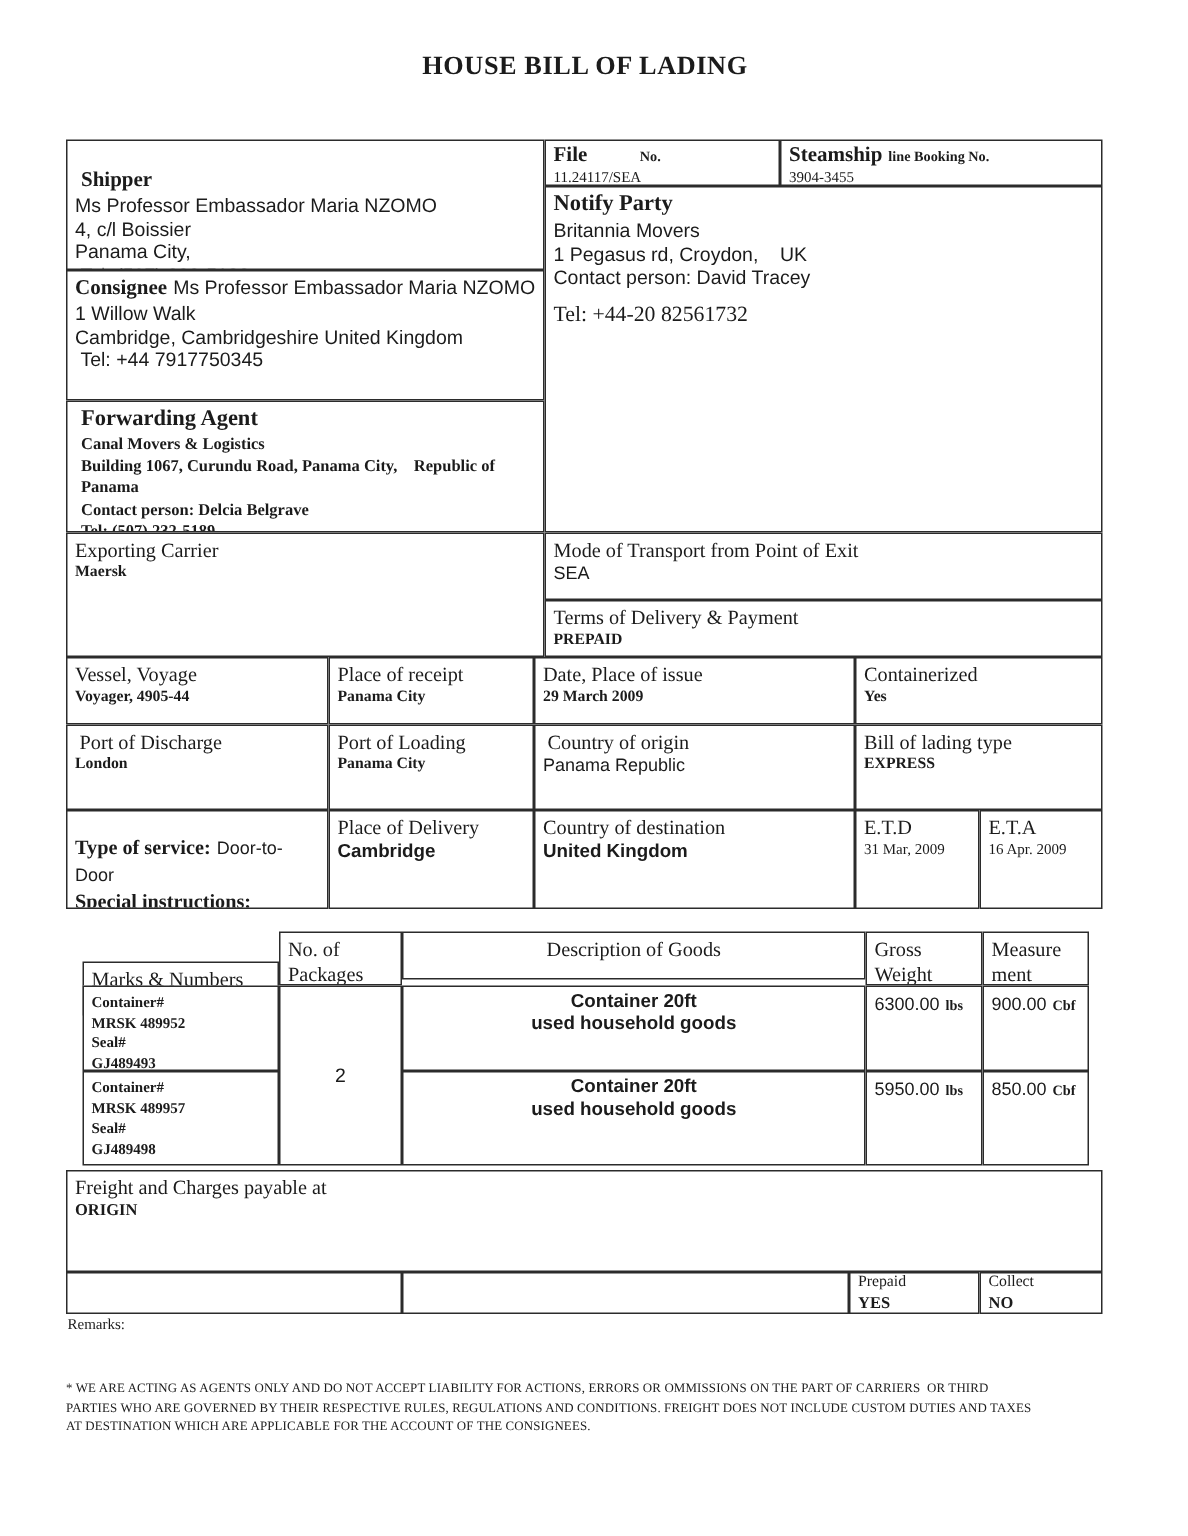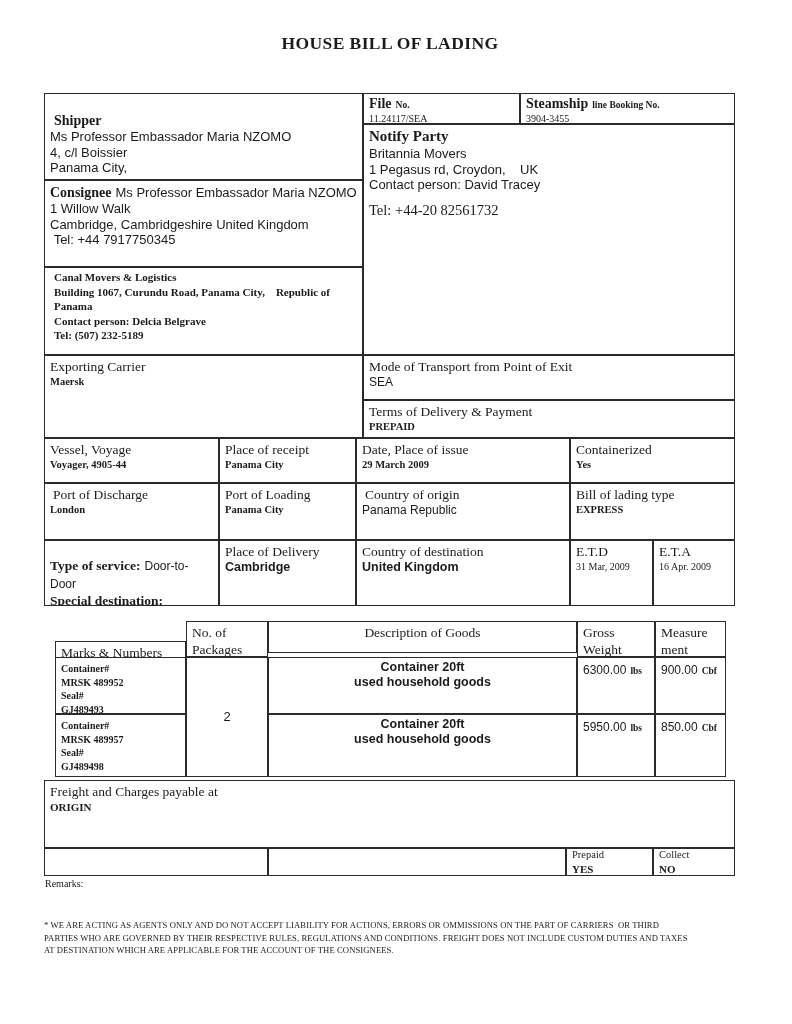--- a/index.html
+++ b/index.html
@@ -49,28 +49,29 @@
   </div>
 
   <div class="bx" style="left:44px;top:180px;width:319px;height:87px;">
     <div><span class="h14 inline">Consignee</span> <span class="sans13 inline">Ms Professor Embassador Maria NZOMO</span></div>
     <div class="sans13 pre">1 Willow Walk
 Cambridge, Cambridgeshire United Kingdom
  Tel: +44 7917750345</div>
   </div>
 
   <div class="bx" style="left:44px;top:267px;width:319px;height:88px;">
+    <div class="h15" style="padding-left:4px;">Forwarding Agent</div>
     <div class="fa-lines pre" style="padding-left:4px;">Canal Movers &amp; Logistics
 Building 1067, Curundu Road, Panama City,    Republic of Panama
 Contact person: Delcia Belgrave
 Tel: (507) 232-5189</div>
   </div>
 
   <div class="bx" style="left:363px;top:93px;width:157px;height:31px;padding-top:0;">
-    <div><span class="h14 inline">File</span> <span class="inline" style="font-size:9.5px;font-weight:bold;">No.</span></div>
+    <div><span class="h14 inline">File</span> <span class="inline" style="font-size:9.5px;font-weight:bold;margin-left:31px;">No.</span></div>
     <div class="tiny">11.24117/SEA</div>
   </div>
 
   <div class="bx" style="left:520px;top:93px;width:215px;height:31px;padding-top:0;">
     <div><span class="h14 inline">Steamship</span> <span class="inline" style="font-size:9.5px;font-weight:bold;">line Booking No.</span></div>
     <div class="tiny">3904-3455</div>
   </div>
 
   <div class="bx" style="left:363px;top:124px;width:372px;height:231px;">
     <div class="h15">Notify Party</div>
@@ -124,21 +125,21 @@
     <div class="lbl" style="padding-left:3px;">Country of origin</div>
     <div class="sans12">Panama Republic</div>
   </div>
   <div class="bx" style="left:570px;top:483px;width:165px;height:57px;">
     <div class="lbl">Bill of lading type</div>
     <div class="sm-b">EXPRESS</div>
   </div>
 
   <div class="bx" style="left:44px;top:540px;width:175px;height:66px;padding-top:15px;">
     <div><span class="inline" style="font-size:13.5px;font-weight:bold;">Type of service:</span> <span class="sans12 inline">Door-to-Door</span></div>
-    <div style="font-size:13.5px;font-weight:bold;line-height:18px;">Special destination:</div>
+    <div style="font-size:13.5px;font-weight:bold;line-height:18px;">Special instructions:</div>
   </div>
   <div class="bx" style="left:219px;top:540px;width:137px;height:66px;">
     <div class="lbl">Place of Delivery</div>
     <div class="sans12b">Cambridge</div>
   </div>
   <div class="bx" style="left:356px;top:540px;width:214px;height:66px;">
     <div class="lbl">Country of destination</div>
     <div class="sans12b">United Kingdom</div>
   </div>
   <div class="bx" style="left:570px;top:540px;width:83px;height:66px;">

